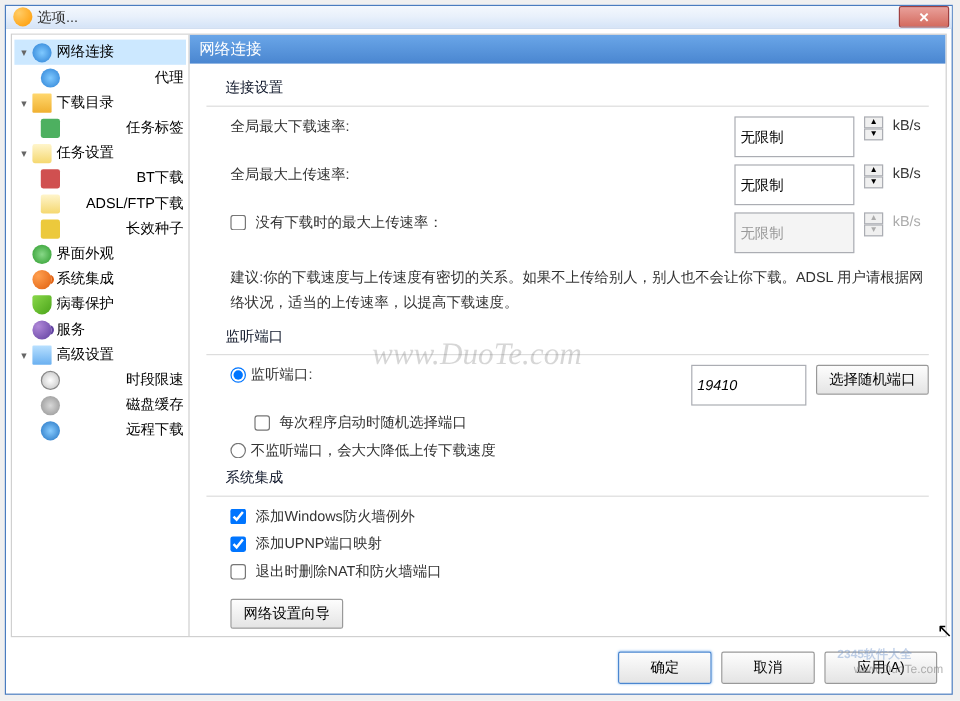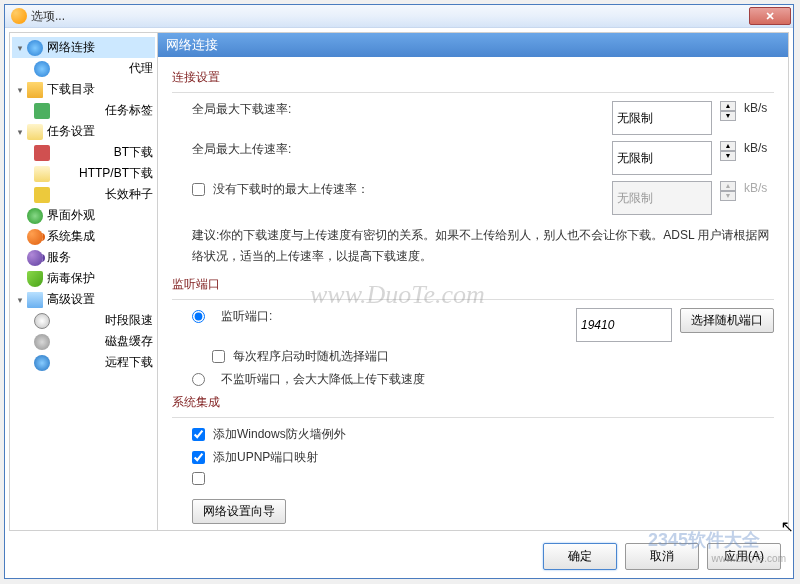--- a/index.html
+++ b/index.html
@@ -34,47 +34,47 @@
 .ico-service { background: radial-gradient(circle at 30% 30%, #b088d8, #6040a0); border-radius: 50%; box-shadow: 6px 0 0 -4px #6040a0; }
 .ico-adv { background: linear-gradient(to bottom, #b8e0ff, #6ab0f0); border-radius: 1px; }
 .ico-cache { background: radial-gradient(circle, #d8d8d8, #909090); border-radius: 50%; }
 .ico-time { background: radial-gradient(circle, #fff, #c0c0c0); border-radius: 50%; border: 1px solid #888; }
 .ico-remote { background: radial-gradient(circle, #88ccff, #2070c0); border-radius: 50%; }
 
 .content { flex: 1; display: flex; flex-direction: column; overflow: hidden; }
 .content-header { background: linear-gradient(to bottom, #6aa6e8, #4a86d0); color: #fff; padding: 3px 8px; font-size: 13px; }
 .content-body { flex: 1; padding: 6px 14px; overflow-y: auto; color: #333; }
 
-.group-label { color: #7f1d1d; margin: 6px 0 6px 0; }
+.group-label { color: #0f172a; margin: 6px 0 6px 16px; }
 .group-divider { border: none; border-top: 1px solid #ddd; margin: 2px 0 8px 0; }
 
 .form-row { display: flex; align-items: flex-start; margin: 6px 0 6px 20px; gap: 8px; }
 .form-label { width: 140px; }
 .form-input { border: 1px solid #abadb3; padding: 16px 4px; height: 20px; font-size: 12px; background: #fff; }
 .form-input.disabled { background: #f4f4f4; color: #999; }
 .spinner { display: flex; flex-direction: column; }
 .spinner button { width: 16px; height: 10px; font-size: 7px; line-height: 6px; border: 1px solid #abadb3; background: #f0f0f0; cursor: pointer; padding: 0; }
 .unit { color: #333; min-width: 30px; }
 .unit.disabled { color: #aaa; }
 
 .checkbox-row { display: flex; align-items: center; margin: 6px 0 6px 20px; gap: 4px; }
-.radio-row { display: flex; align-items: center; margin: 6px 0 6px 20px; gap: 12px; }
+.radio-row { display: flex; align-items: center; margin: 6px 0 6px 20px; gap: 0; }
 input[type=checkbox], input[type=radio] { margin-right: 4px; }
 
 .advice { margin: 10px 0 10px 20px; line-height: 1.7; color: #333; }
 
 .btn { border: 1px solid #999; background: linear-gradient(to bottom, #fdfdfd, #e4e4e4); padding: 3px 10px; font-size: 12px; cursor: pointer; border-radius: 2px; }
 .btn.primary { border: 1px solid #4a86d0; box-shadow: 0 0 2px #7fb4ee; }
 
 .footer { padding: 8px 12px; display: flex; justify-content: flex-end; gap: 8px; }
-.footer .btn { min-width: 74px; padding: 4px 4px; }
+.footer .btn { min-width: 74px; padding: 4px 26px; text-align: right; }
 
 .watermark { position: absolute; top: 280px; left: 310px; font-size: 26px; color: rgba(120,120,120,0.3); font-style: italic; font-family: Georgia, serif; pointer-events: none; z-index: 100; }
 .wm2 { position: absolute; bottom: 20px; right: 14px; font-size: 10px; color: rgba(120,120,120,0.55); pointer-events: none; z-index: 100; }
-.wm2-logo { position: absolute; bottom: 32px; right: 40px; font-size: 18px; color: rgba(100,140,200,0.4); font-weight: bold; pointer-events: none; z-index: 100; }
+.wm2-logo { position: absolute; bottom: 32px; right: 40px; font-size: 10px; color: rgba(100,140,200,0.4); font-weight: bold; pointer-events: none; z-index: 100; }
 .cursor { position: absolute; bottom: 48px; right: 6px; font-size: 16px; z-index: 101; pointer-events: none; }
 </style>
 </head>
 <body>
 
 <div class="window">
   <div class="titlebar">
     <div class="titlebar-icon"></div>
     <div class="titlebar-title">选项...</div>
     <div class="close-btn">✕</div>
@@ -106,46 +106,46 @@
         <span class="tree-toggle">▾</span>
         <span class="tree-icon ico-task"></span>
         <span>任务设置</span>
       </div>
       <div class="tree-item tree-child">
         <span class="tree-icon ico-bt"></span>
         <span>BT下载</span>
       </div>
       <div class="tree-item tree-child">
         <span class="tree-icon ico-http"></span>
-        <span>HTTP/BT下载</span>
+        <span>ADSL/FTP下载</span>
       </div>
       <div class="tree-item tree-child">
         <span class="tree-icon ico-seed"></span>
         <span>长效种子</span>
       </div>
 
       <div class="tree-item">
         <span class="tree-toggle"></span>
         <span class="tree-icon ico-ui"></span>
         <span>界面外观</span>
       </div>
       <div class="tree-item">
         <span class="tree-toggle"></span>
         <span class="tree-icon ico-sys"></span>
         <span>系统集成</span>
       </div>
       <div class="tree-item">
         <span class="tree-toggle"></span>
+        <span class="tree-icon ico-virus"></span>
+        <span>病毒保护</span>
+      </div>
+      <div class="tree-item">
+        <span class="tree-toggle"></span>
         <span class="tree-icon ico-service"></span>
         <span>服务</span>
-      </div>
-      <div class="tree-item">
-        <span class="tree-toggle"></span>
-        <span class="tree-icon ico-virus"></span>
-        <span>病毒保护</span>
       </div>
 
       <div class="tree-item">
         <span class="tree-toggle">▾</span>
         <span class="tree-icon ico-adv"></span>
         <span>高级设置</span>
       </div>
       <div class="tree-item tree-child">
         <span class="tree-icon ico-time"></span>
         <span>时段限速</span>
@@ -234,20 +234,21 @@
         <label class="checkbox-row">
           <input type="checkbox" checked="" style="">
           <span>添加Windows防火墙例外</span>
         </label>
         <label class="checkbox-row">
           <input type="checkbox" checked="" style="">
           <span>添加UPNP端口映射</span>
         </label>
         <label class="checkbox-row">
           <input type="checkbox" style="">
+          <span>退出时删除NAT和防火墙端口</span>
         </label>
 
         <div style="margin:14px 0 0 20px">
           <button class="btn">网络设置向导</button>
         </div>
       </div>
     </div>
   </div>
 
   <div class="footer">

